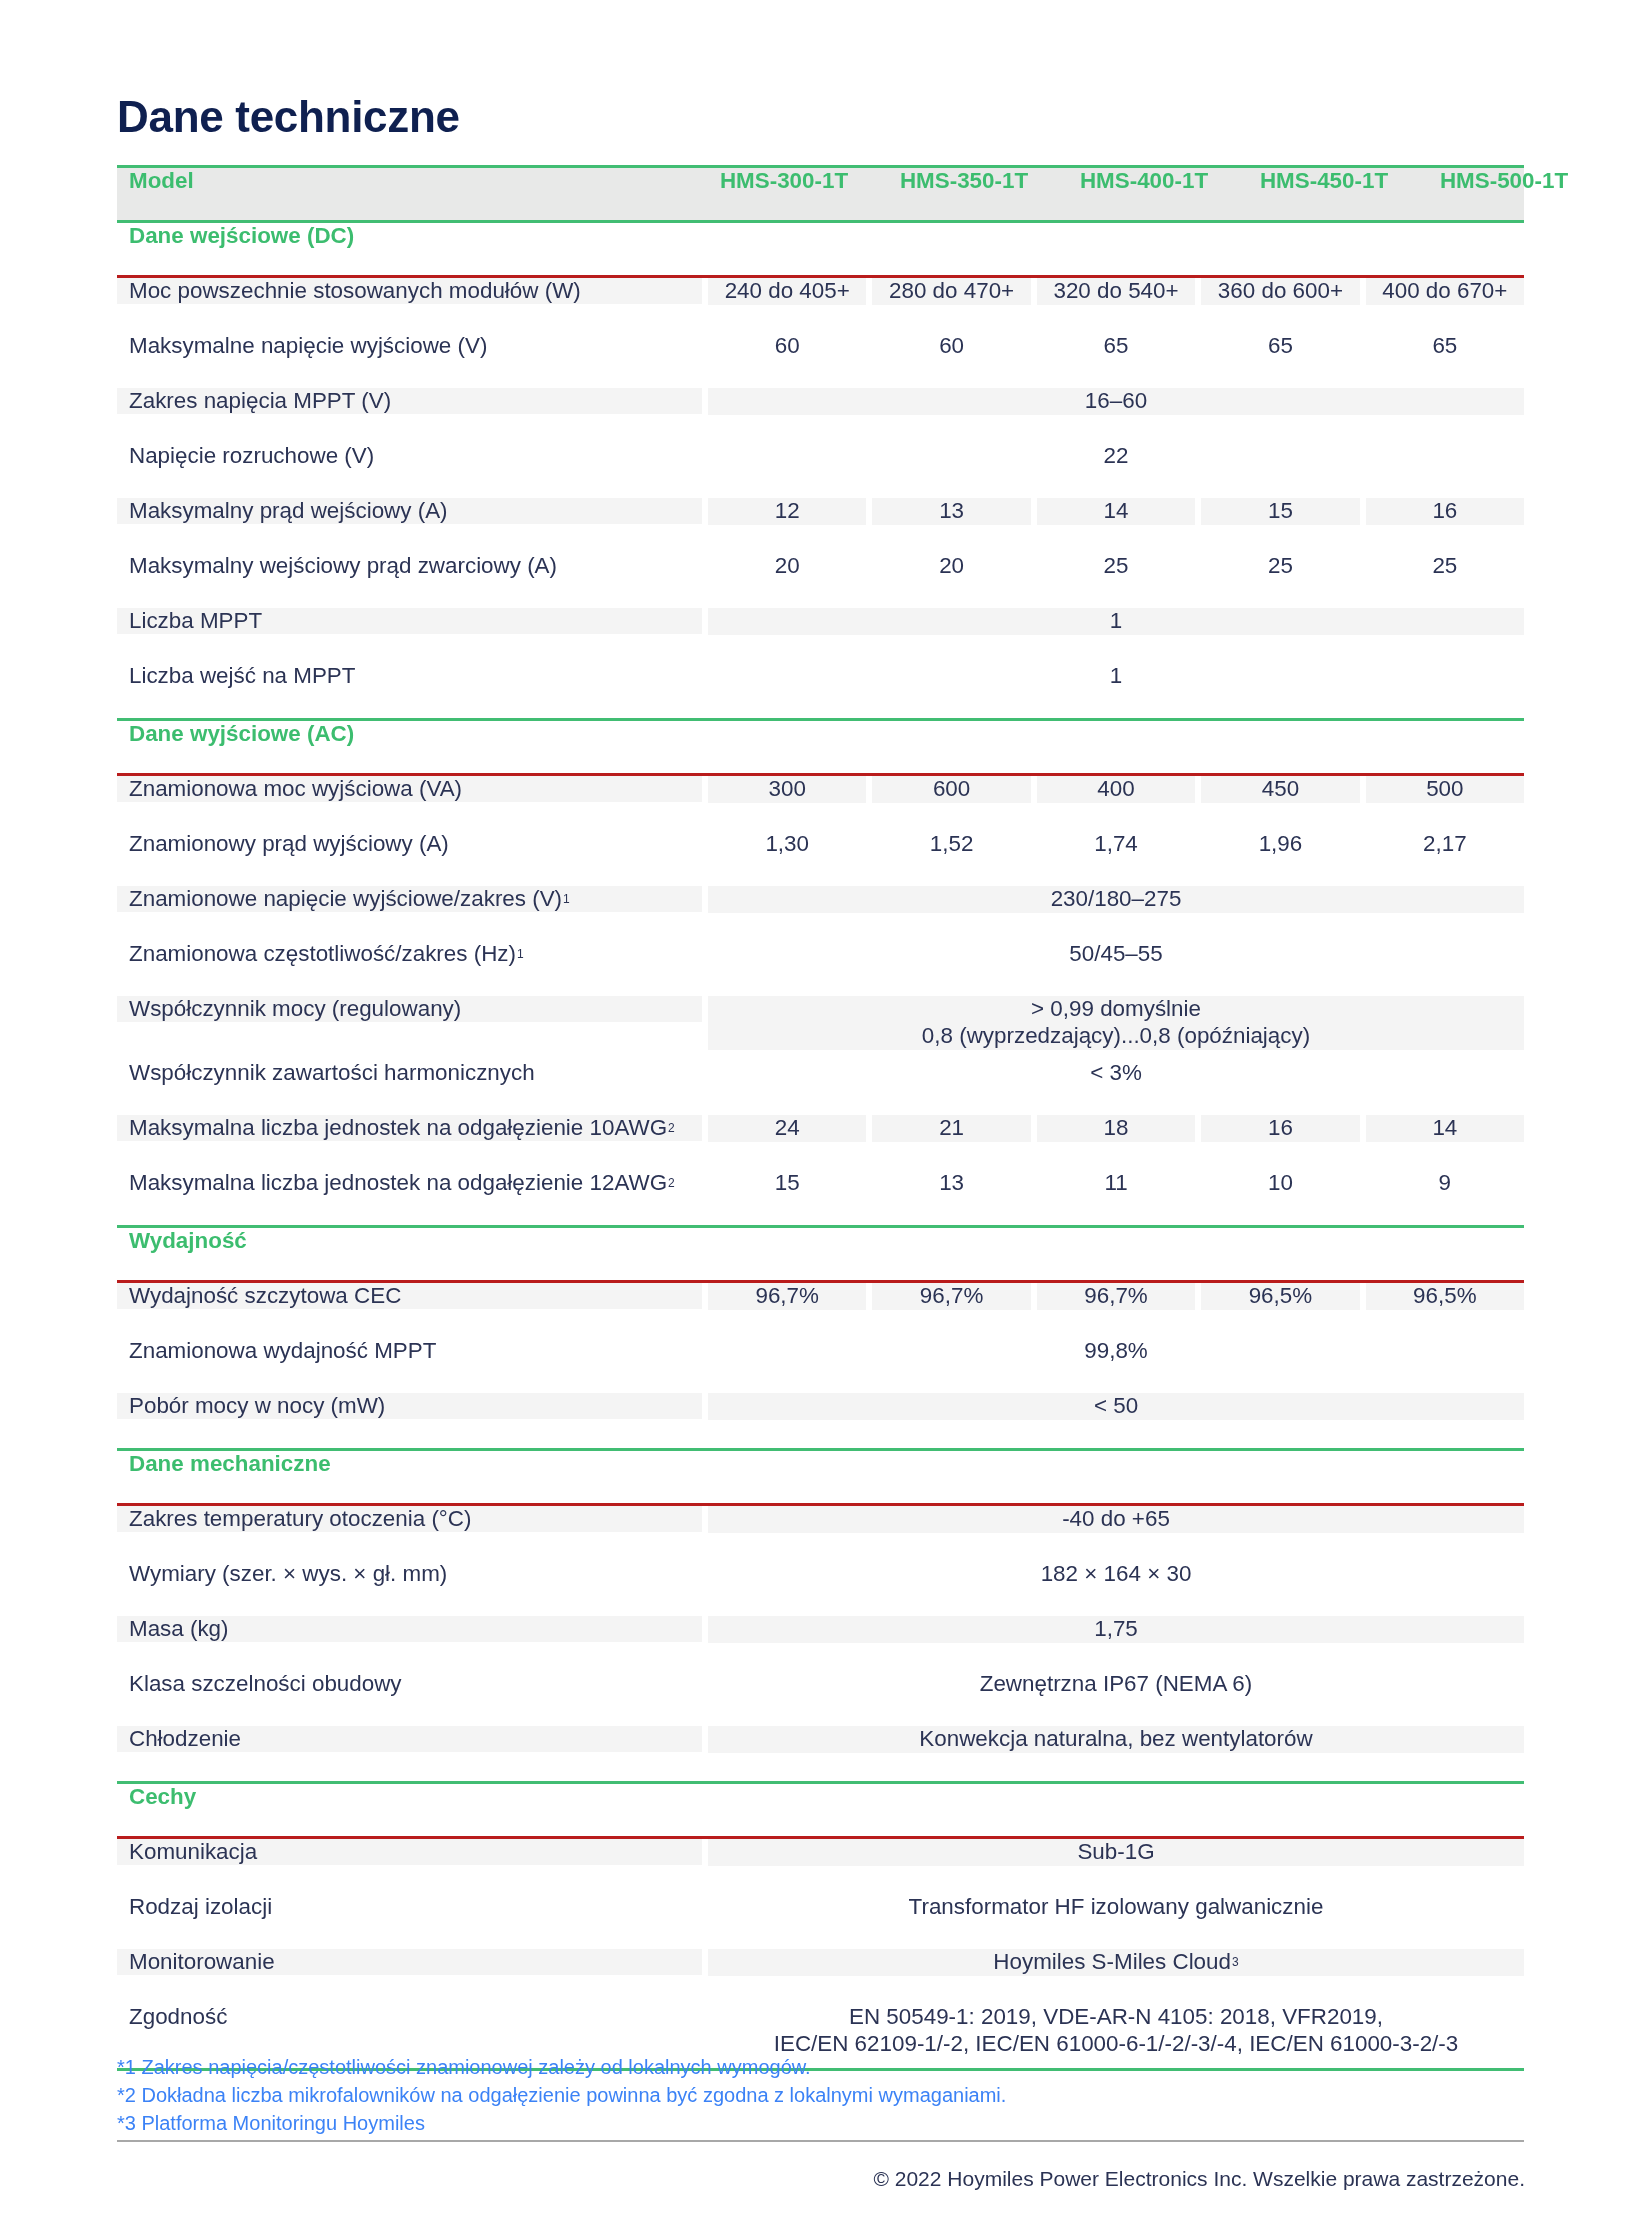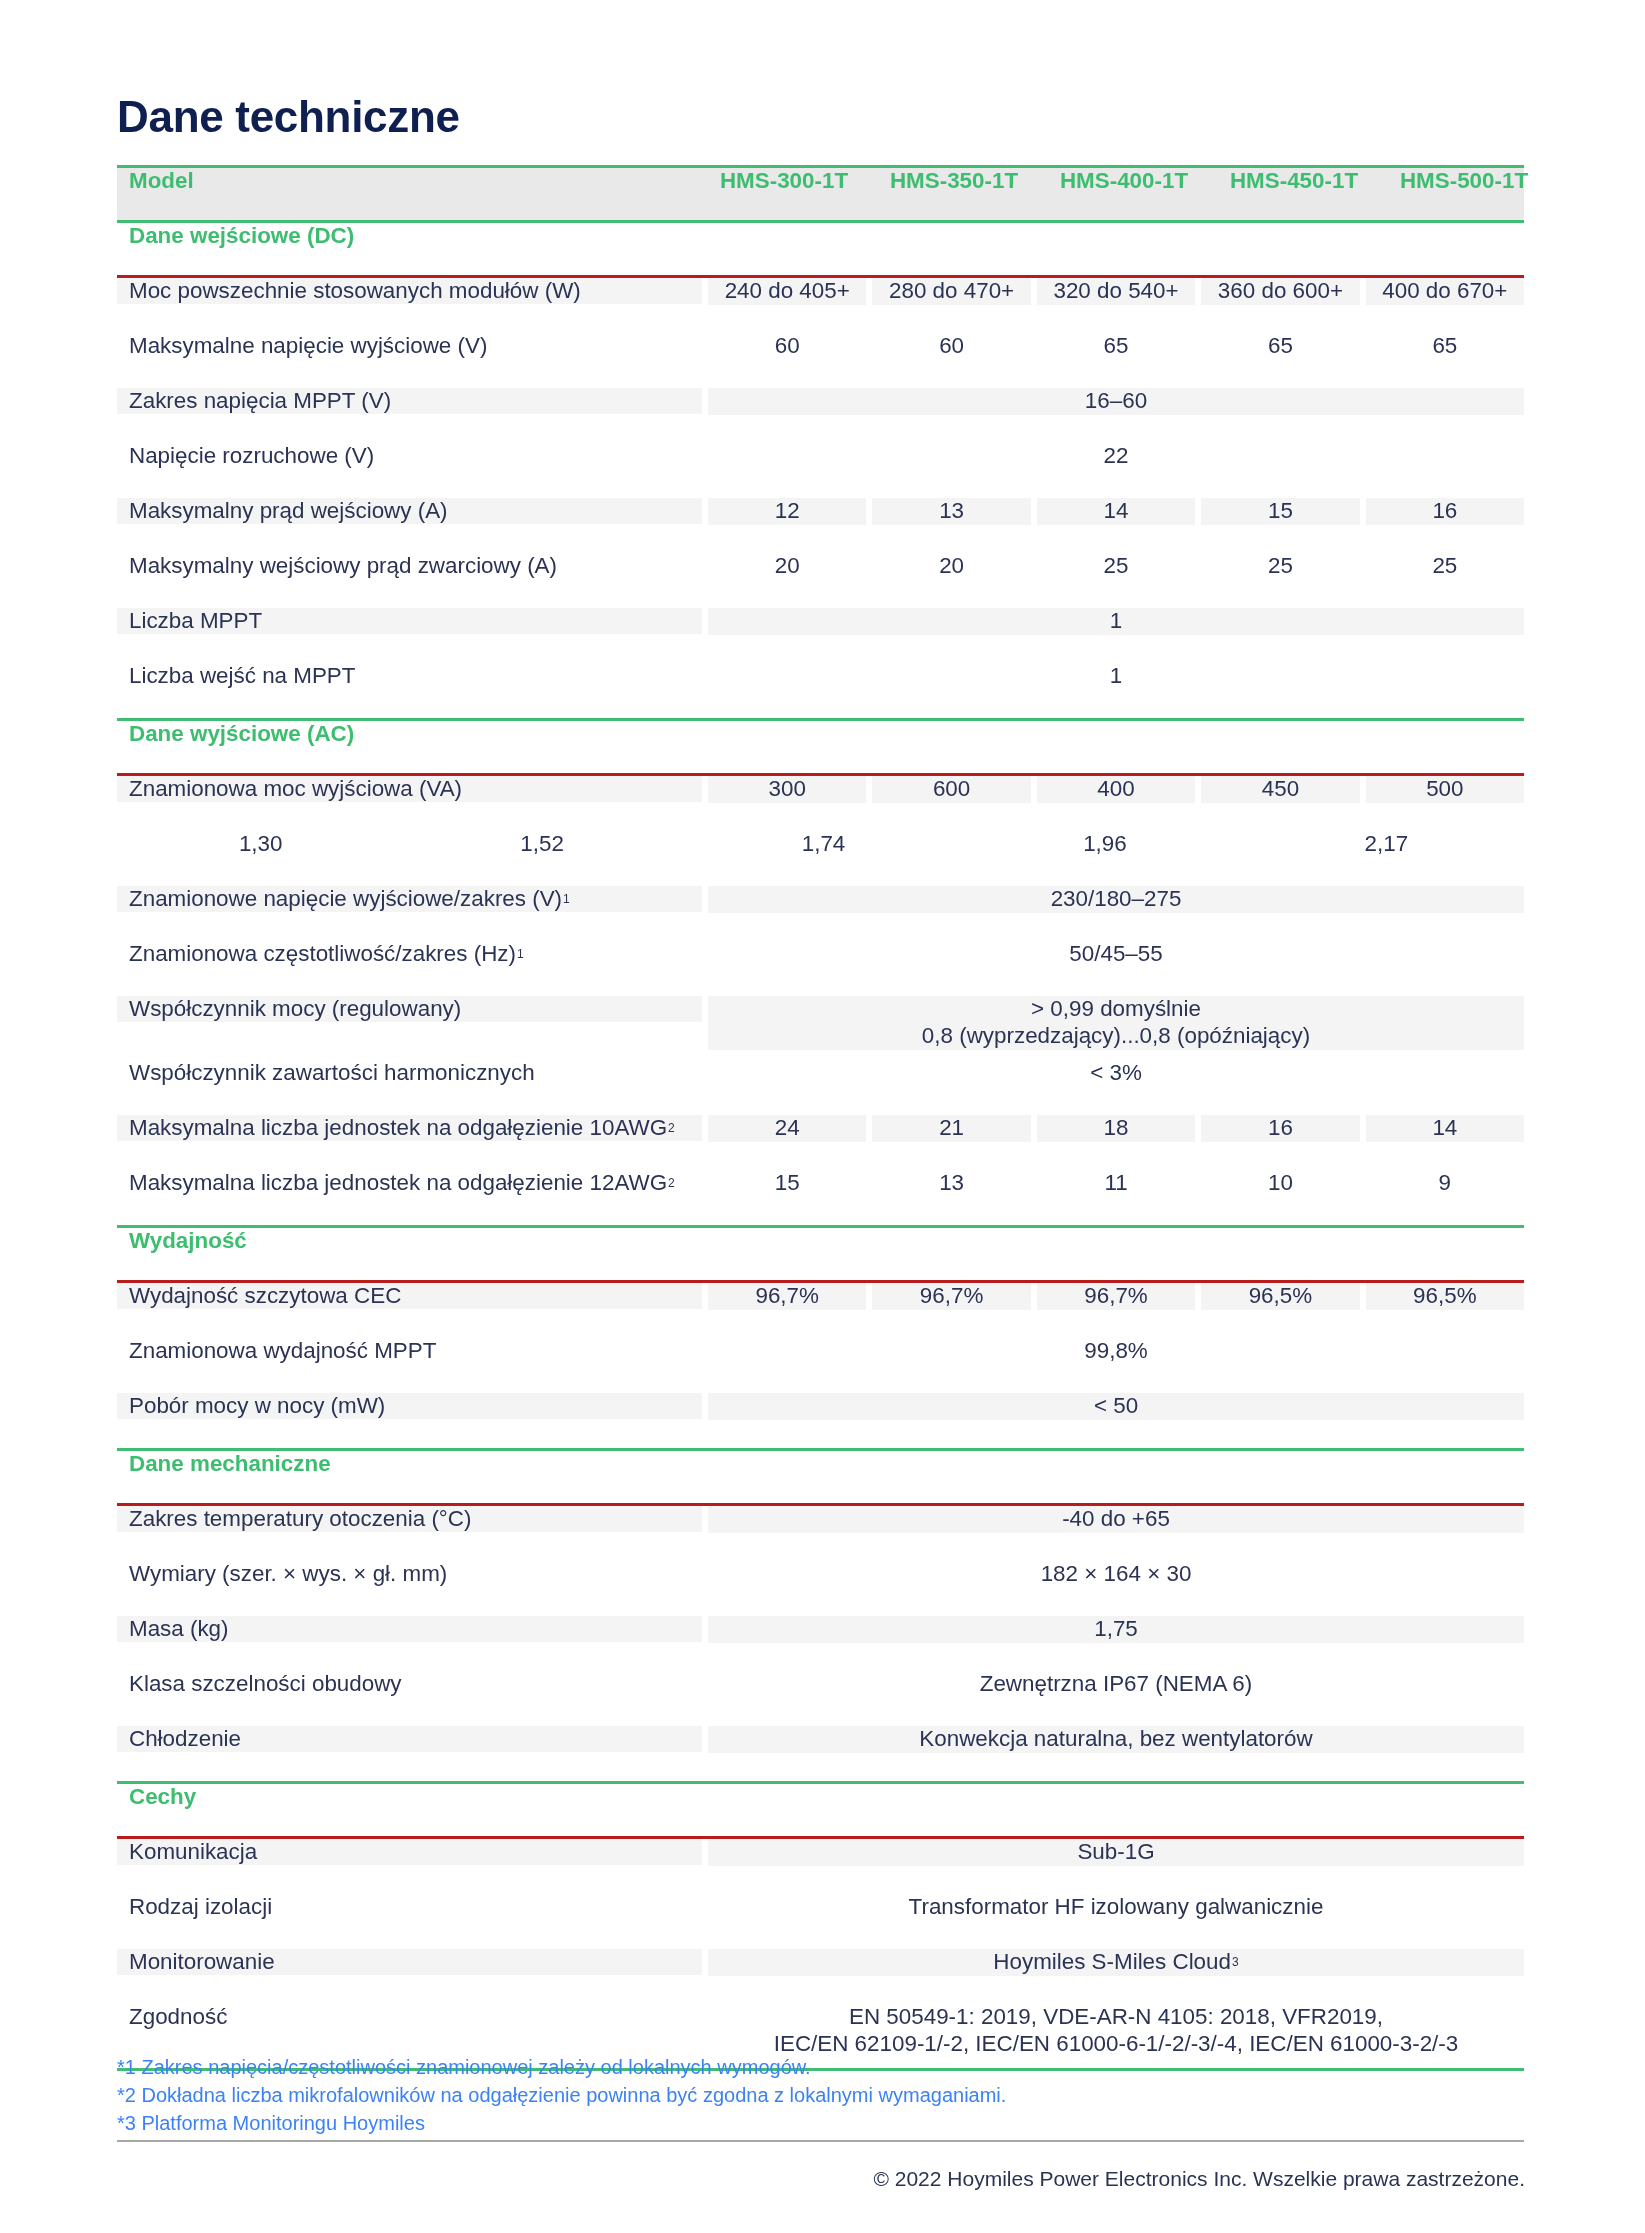--- a/index.html
+++ b/index.html
@@ -14,21 +14,21 @@
   .cell-label { width: 585px; flex: none; display: flex; align-items: center;
                 padding-left: 12px; box-sizing: border-box; font-size: 22.4px;
                 color: #2b3354; font-family: "Liberation Sans", sans-serif; white-space: nowrap; }
   .values { flex: 1; display: flex; margin-left: 6px; gap: 6px; }
   .cell-val { flex: 1; display: flex; align-items: center; justify-content: center;
               font-size: 22.4px; color: #2b3354; text-align: center;
               font-family: "Liberation Sans", sans-serif; line-height: 1.2; }
   .row.shaded .cell-label, .row.shaded .cell-val { background: #f4f4f4; }
   .row.header { background: #e8e9e8; border-top: 3px solid #41bd73; border-bottom: 3px solid #41bd73; height: 52px; }
   .row.header .cell-label, .row.header .cell-val { color: #3cbd6f; font-weight: 700; background: transparent; }
-  .row.header .values { gap: 6px; margin-left: 0; }
+  .row.header .values { gap: 16px; margin-left: 0; }
   .row.header .cell-val { width: 164px; flex: none; }
   .row.section { height: 52px; border-bottom: 3px solid #b91c1c; }
   .row.section .cell-label { color: #3cbd6f; font-weight: 700; }
   sup { font-size: 12px; vertical-align: super; line-height: 0; margin-left: 1px; }
   .table-end { border-top: 3px solid #41bd73; }
   .footnotes { position: absolute; left: 117px; top: 2053px; width: 1407px;
                font-family: "Liberation Sans", sans-serif; font-size: 20px; color: #3b82f6; line-height: 28px; }
   .footnotes .fn { white-space: nowrap; }
   .footer-rule { position: absolute; left: 117px; top: 2140px; width: 1407px; height: 2px; background: #a8a8a8; }
   .copyright { position: absolute; right: 121px; top: 2167px; font-family: "Liberation Sans", sans-serif;
@@ -152,20 +152,23 @@
         </div>
         <div class="values">
           <div class="cell-val">300</div>
           <div class="cell-val">600</div>
           <div class="cell-val">400</div>
           <div class="cell-val">450</div>
           <div class="cell-val">500</div>
         </div>
       </div>
       <div class="row">
+        <div class="cell-label">
+          <span>Znamionowy prąd wyjściowy (A)</span>
+        </div>
         <div class="values">
           <div class="cell-val">1,30</div>
           <div class="cell-val">1,52</div>
           <div class="cell-val">1,74</div>
           <div class="cell-val">1,96</div>
           <div class="cell-val">2,17</div>
         </div>
       </div>
       <div class="row shaded">
         <div class="cell-label">

